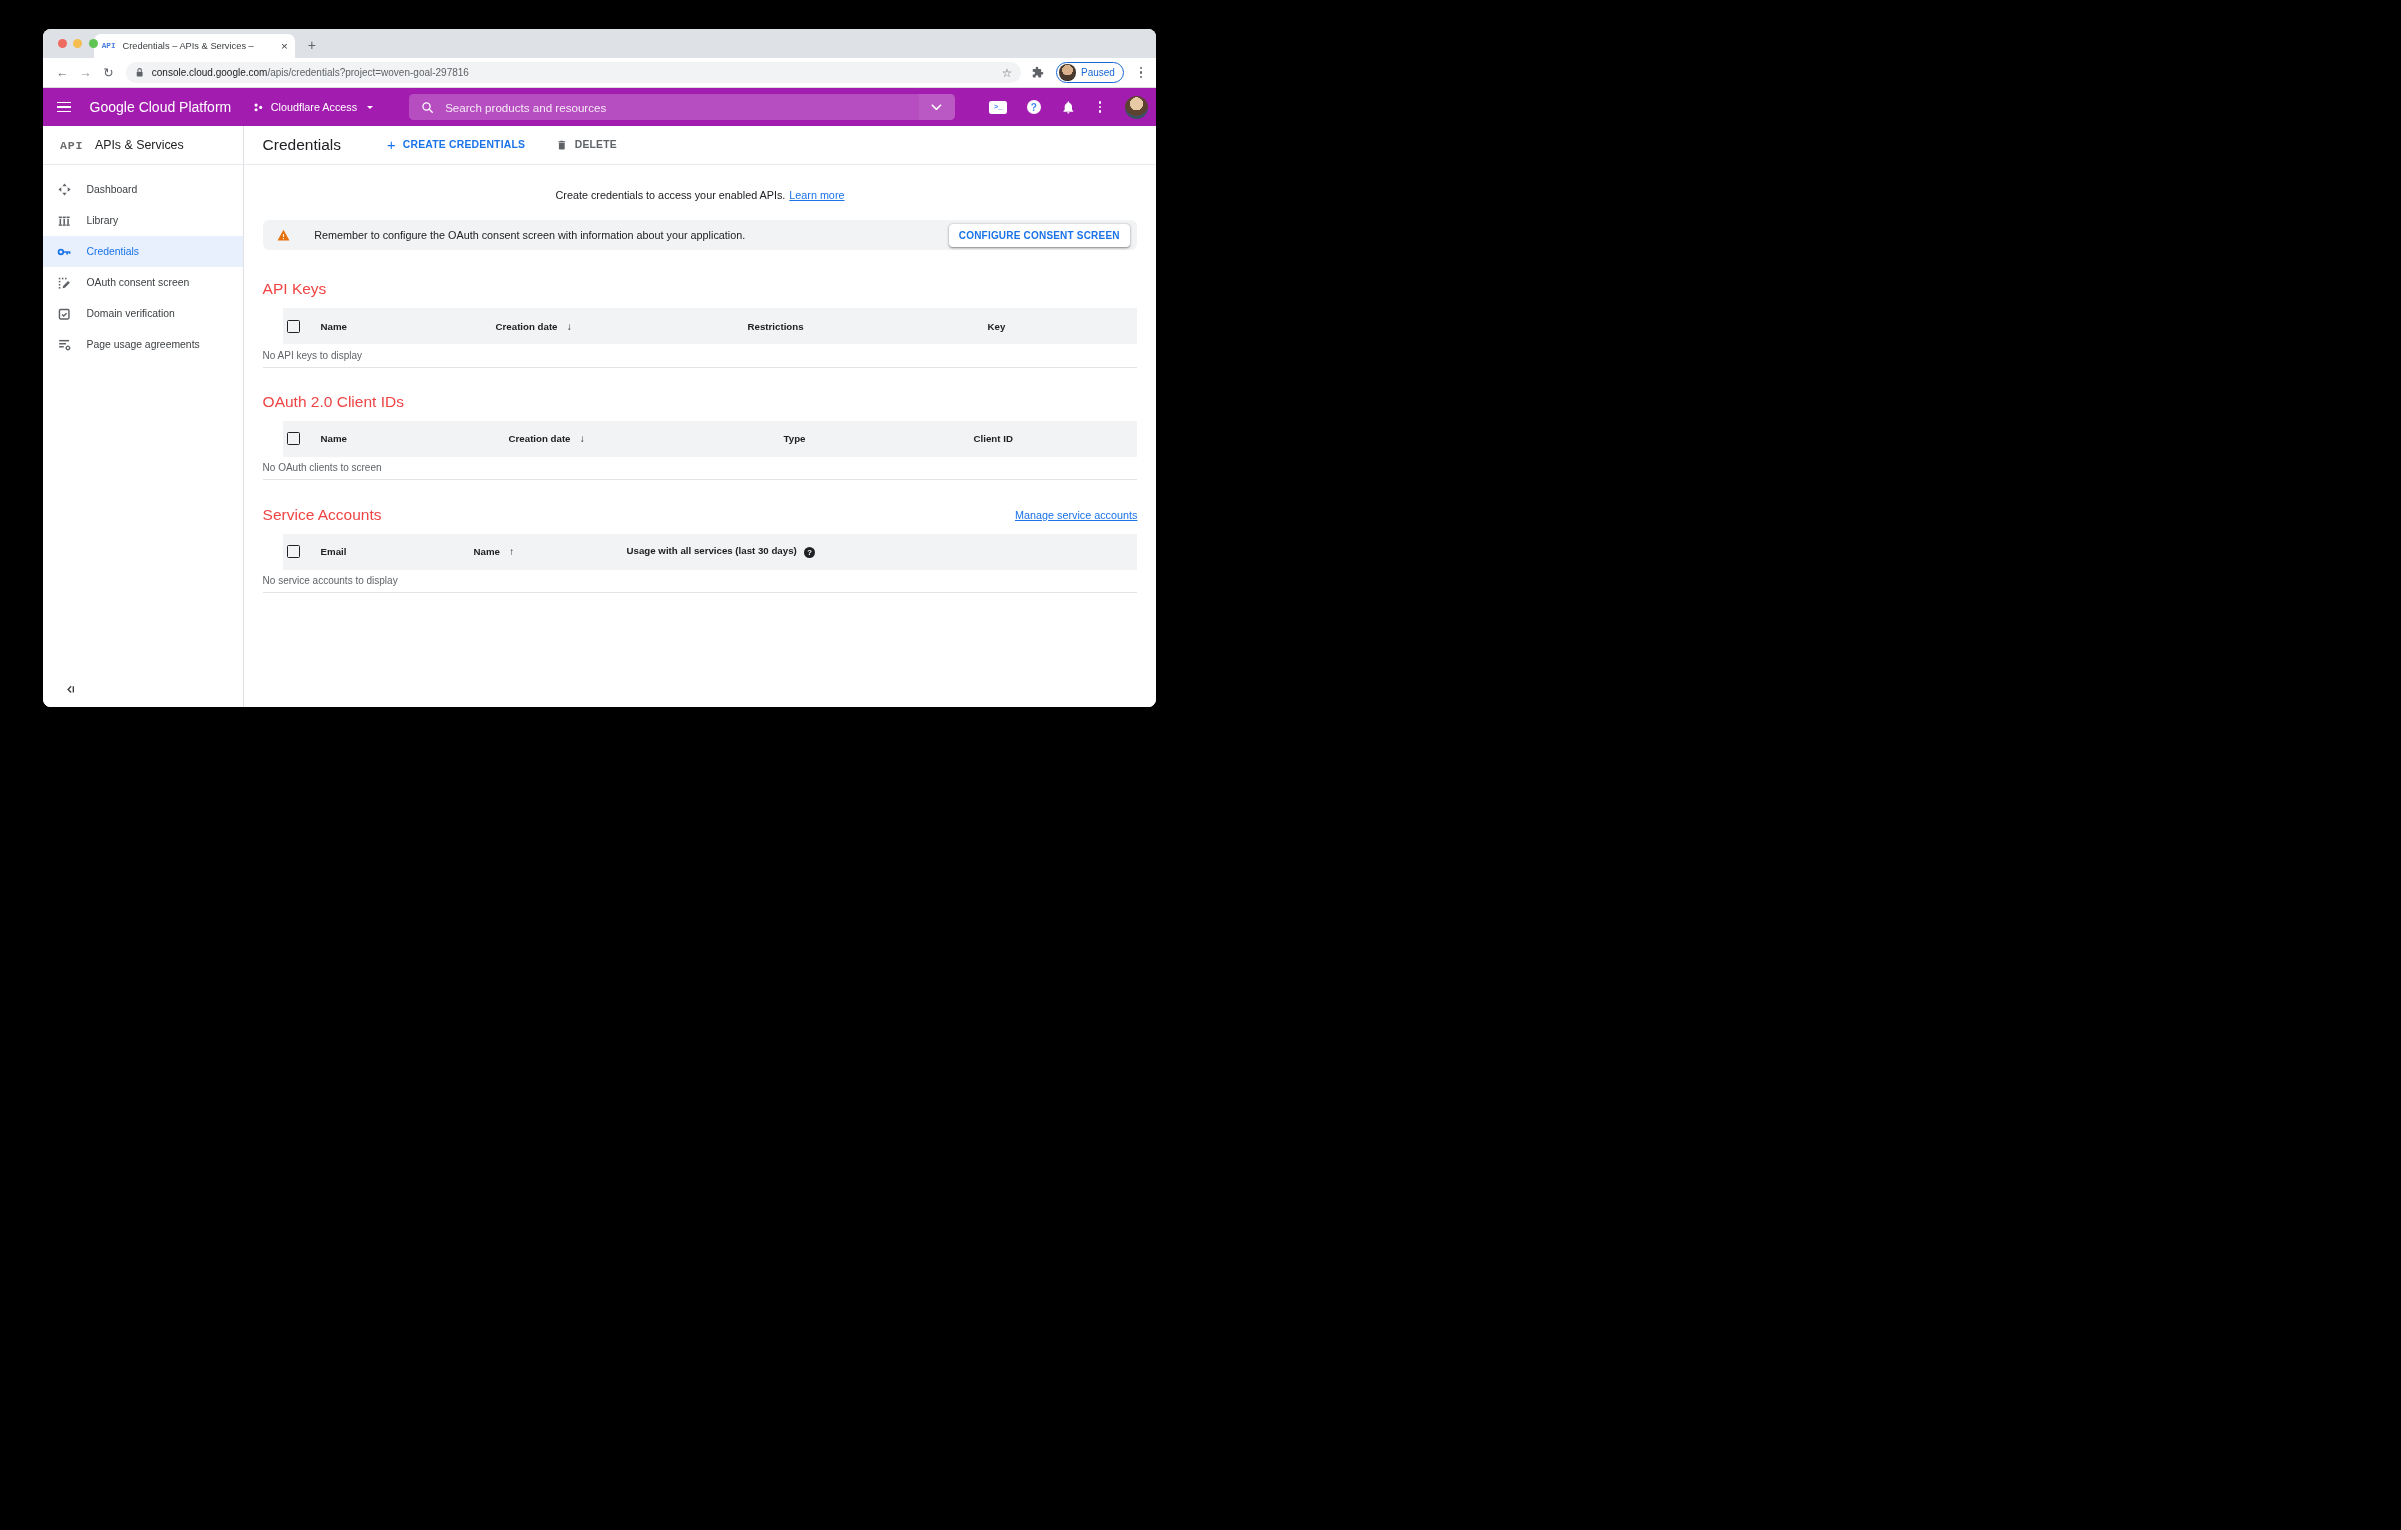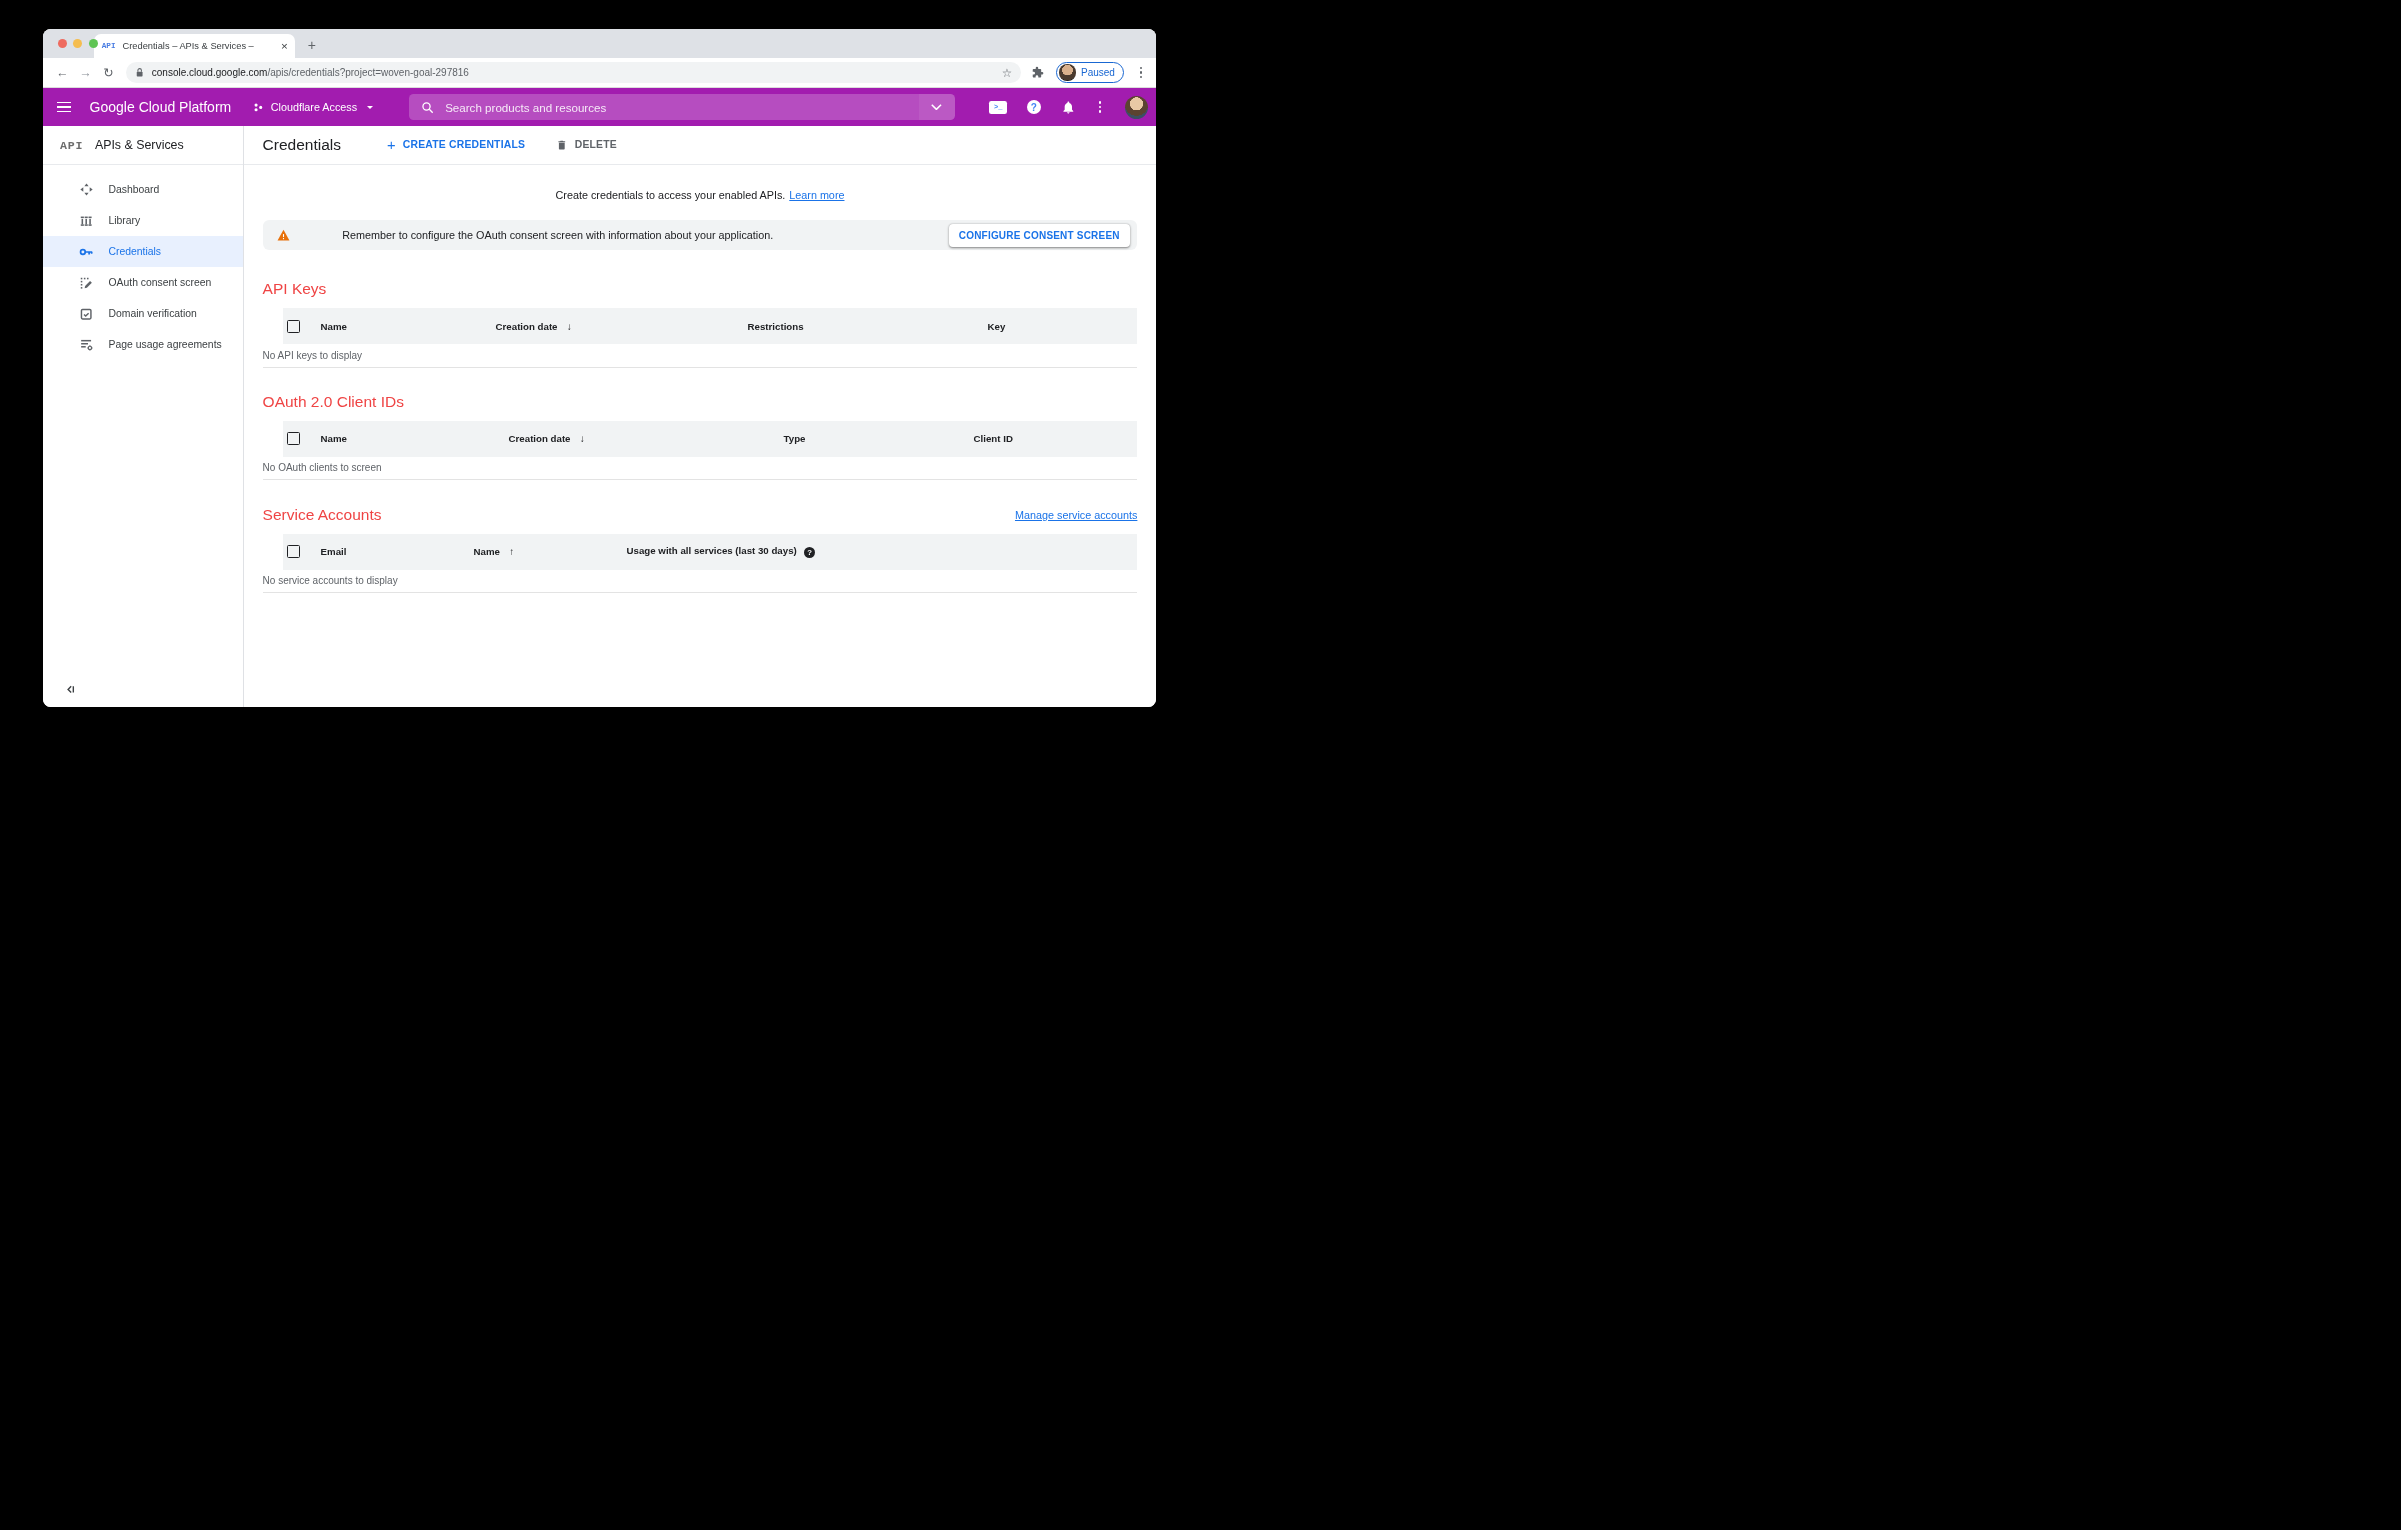--- a/index.html
+++ b/index.html
@@ -64,42 +64,42 @@
   .gcp-avatar{width:23px;height:23px;border-radius:50%;cursor:pointer;
       background:radial-gradient(circle at 50% 34%,#e8c9a5 0 34%,#5b4330 35% 62%,#3c4f63 63% 100%);}
 
   
   .main{flex:1;display:flex;min-height:0;}
   .sidebar{flex:0 0 200px;border-right:0.8px solid #dfe1e5;position:relative;background:#fff;}
   .sb-head{height:38px;border-bottom:0.8px solid #e8eaed;display:flex;align-items:center;gap:11.6px;padding-left:17px;}
   .api-logo{font:700 11.6px "Liberation Mono",monospace;color:#6d6d6d;letter-spacing:0.8px;}
   .sb-title{font-size:12.4px;color:#202124;}
   .nav{padding-top:9.3px;}
-  .nav-item{height:31px;display:flex;align-items:center;gap:15.5px;padding-left:36px;
+  .nav-item{height:31px;display:flex;align-items:center;gap:15.5px;padding-left:14px;
             font-size:10.4px;color:#3c4043;cursor:pointer;}
   .nav-item .ic{width:14px;height:14px;display:flex;align-items:center;justify-content:center;}
   .nav-item.active{background:#e8f0fe;color:#1a73e8;}
   .collapse{position:absolute;left:21.7px;bottom:9.3px;cursor:pointer;}
 
   .content{flex:1;min-width:0;display:flex;flex-direction:column;background:#fff;}
   .ct-head{flex:0 0 38px;border-bottom:0.8px solid #e8eaed;display:flex;align-items:center;padding-left:18.6px;}
   .page-title{font-size:15.5px;color:#202124;margin-right:46px;}
   .txt-btn{display:flex;align-items:center;gap:7px;font-size:10.4px;font-weight:700;
            letter-spacing:0.2px;cursor:pointer;background:none;border:none;padding:0;
            font-family:"Liberation Sans",sans-serif;}
   .create{color:#1a73e8;}
   .create .plus{font-size:14.7px;font-weight:500;line-height:1;}
   .delete{color:#5f6368;margin-left:31px;}
 
   .ct-body{flex:1;padding:0 18.6px;overflow:hidden;}
   .intro{margin-top:24px;font-size:10.8px;color:#202124;text-align:center;}
   .intro a{color:#1a73e8;text-decoration:underline;margin-left:3.9px;cursor:pointer;}
 
   .banner{margin-top:19.3px;height:30px;background:#f1f3f4;border-radius:6.2px;
-          display:flex;align-items:center;padding:0 7.7px 0 14.7px;gap:28px;}
+          display:flex;align-items:center;padding:0 7.7px 0 14.7px;}
   .banner-text{margin-left:24px;font-size:10.8px;color:#202124;}
   .configure{margin-left:auto;background:#fff;color:#1a73e8;font-size:10px;font-weight:700;
              letter-spacing:0.2px;padding:6.2px 10px;border-radius:3.9px;border:none;cursor:pointer;
              font-family:"Liberation Sans",sans-serif;
              box-shadow:0 0.8px 1.5px rgba(0,0,0,.3),0 0.8px 2.3px 0.8px rgba(0,0,0,.12);}
 
   .sec-title{font-size:15.5px;color:#ef4444;font-weight:400;}
   .sec-api{margin-top:30px;}
   .sec-oauth{margin-top:25px;}
   .sec-sa-row{margin-top:25.5px;display:flex;align-items:center;justify-content:space-between;}

